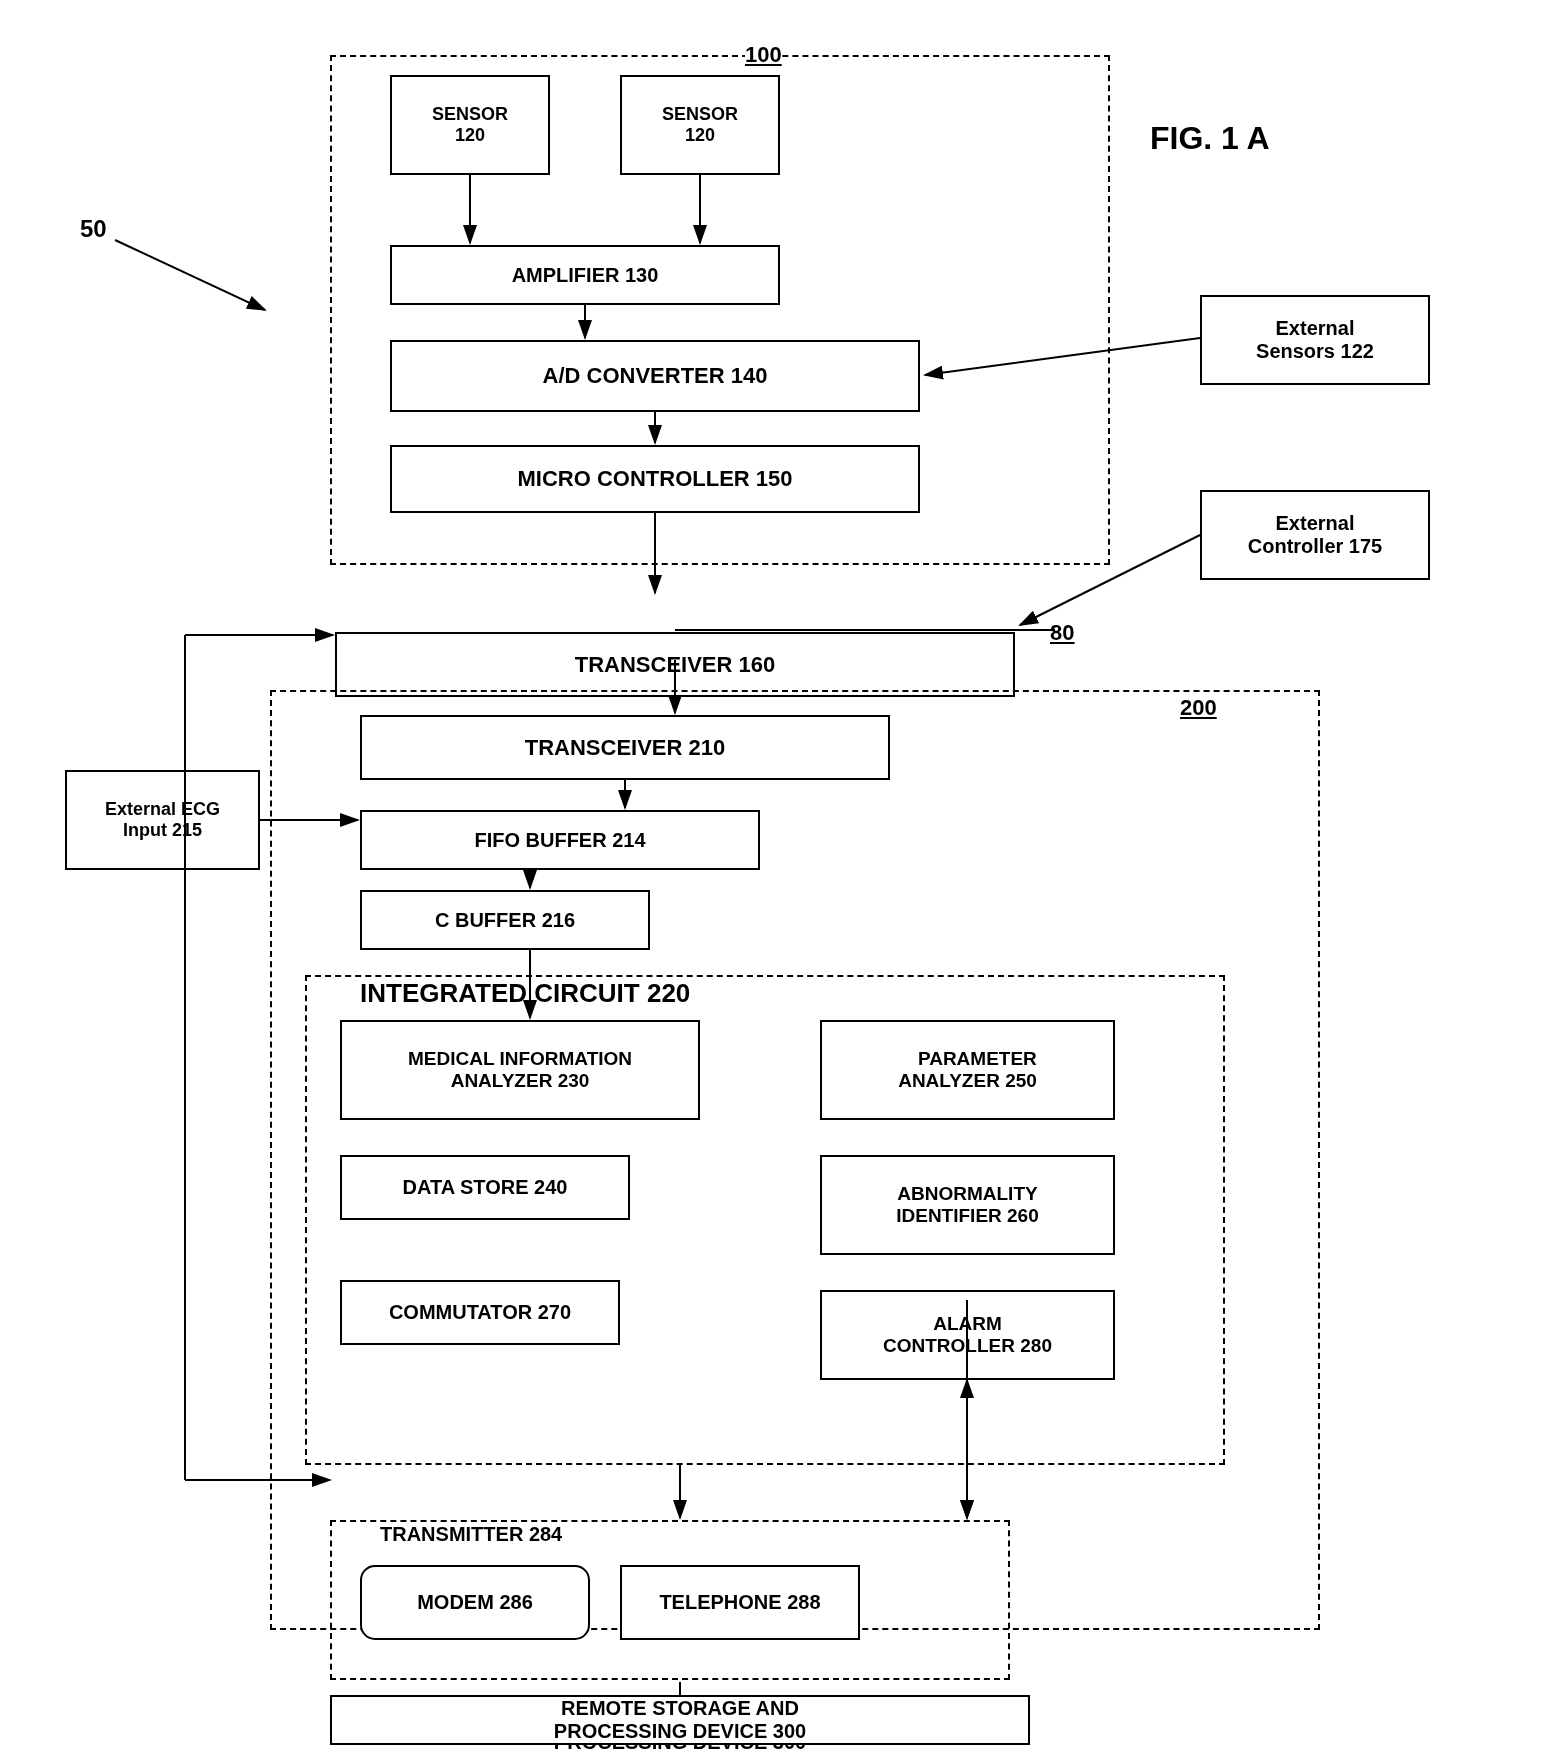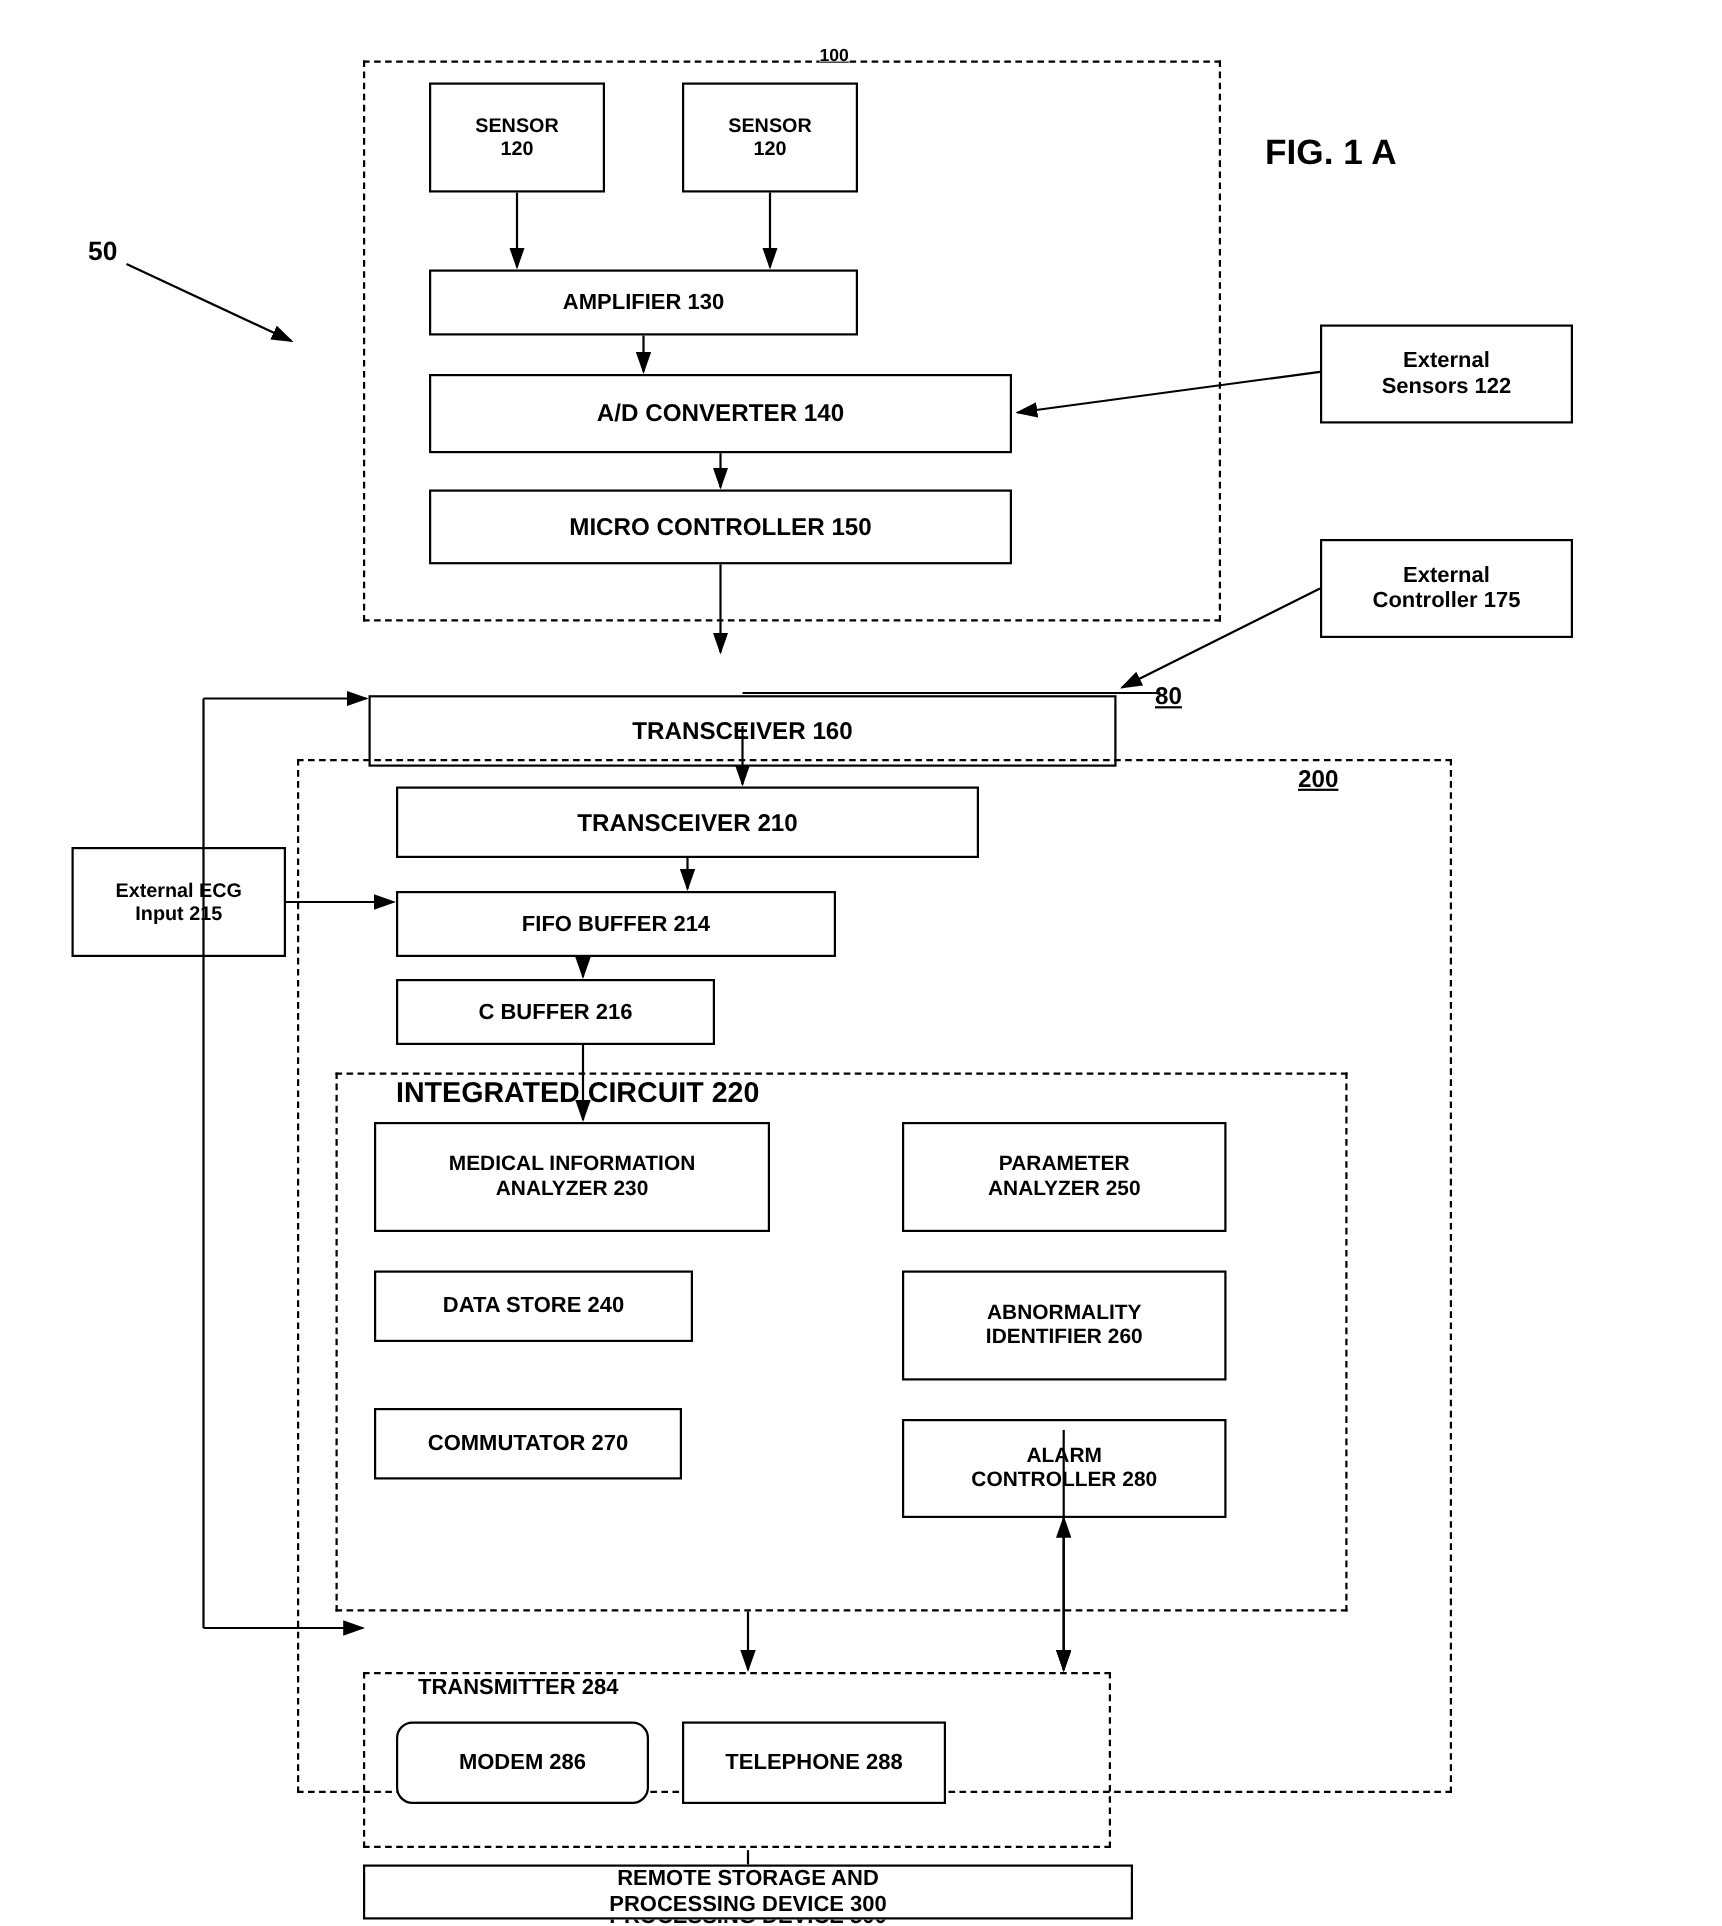--- a/index.html
+++ b/index.html
@@ -64,21 +64,21 @@
 <body>
 
 <div class="diagram-container">
 
   <div class="fig-title" style="left:1150px; top:120px;">FIG. 1 A</div>
 
   <div class="label" style="left:80px; top:215px; font-size:24px;">50</div>
 
   <div class="dashed-box" style="left:330px; top:55px; width:780px; height:510px;"></div>
 
-  <div class="label" style="left:745px; top:42px; font-size:16px; text-decoration: underline;">100</div>
+  <div class="label" style="left:745px; top:42px; font-size:22px; text-decoration: underline;">100</div>
 
   <div class="box" style="left:390px; top:75px; width:160px; height:100px; font-size:18px;">
     <span style="white-space:pre-line;">SENSOR
 120</span>
   </div>
 
   <div class="box" style="left:620px; top:75px; width:160px; height:100px; font-size:18px;">
     <span style="white-space:pre-line;">SENSOR
 120</span>
   </div>
@@ -143,21 +143,21 @@
 
   <div class="box" style="left:340px; top:1155px; width:290px; height:65px; font-size:20px;">
     <span>DATA STORE 240</span>
   </div>
 
   <div class="box" style="left:340px; top:1280px; width:280px; height:65px; font-size:20px;">
     <span>COMMUTATOR 270</span>
   </div>
 
   <div class="box" style="left:820px; top:1020px; width:295px; height:100px; font-size:19px;">
-    <span style="white-space:pre-line;">PARAMETER
+    <span style="white-space:pre-line;text-align:right;">PARAMETER
 ANALYZER 250</span>
   </div>
 
   <div class="box" style="left:820px; top:1155px; width:295px; height:100px; font-size:19px;">
     <span style="white-space:pre-line;">ABNORMALITY
 IDENTIFIER 260</span>
   </div>
 
   <div class="box" style="left:820px; top:1290px; width:295px; height:90px; font-size:19px;">
     <span style="white-space:pre-line;">ALARM

